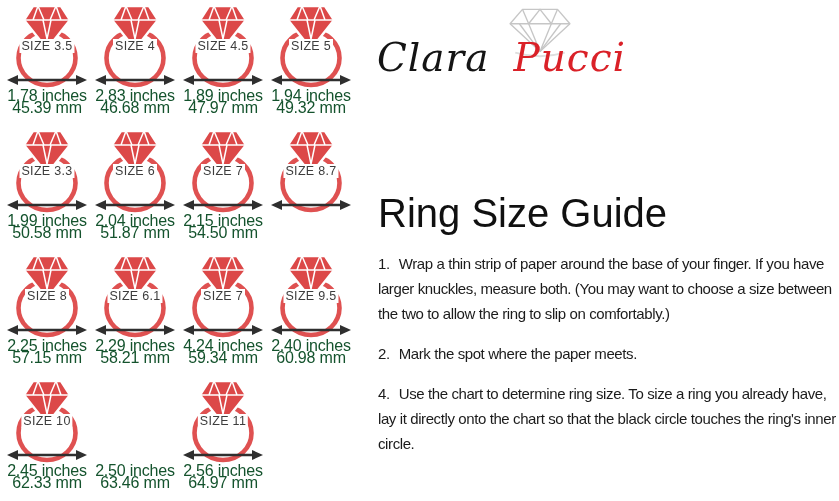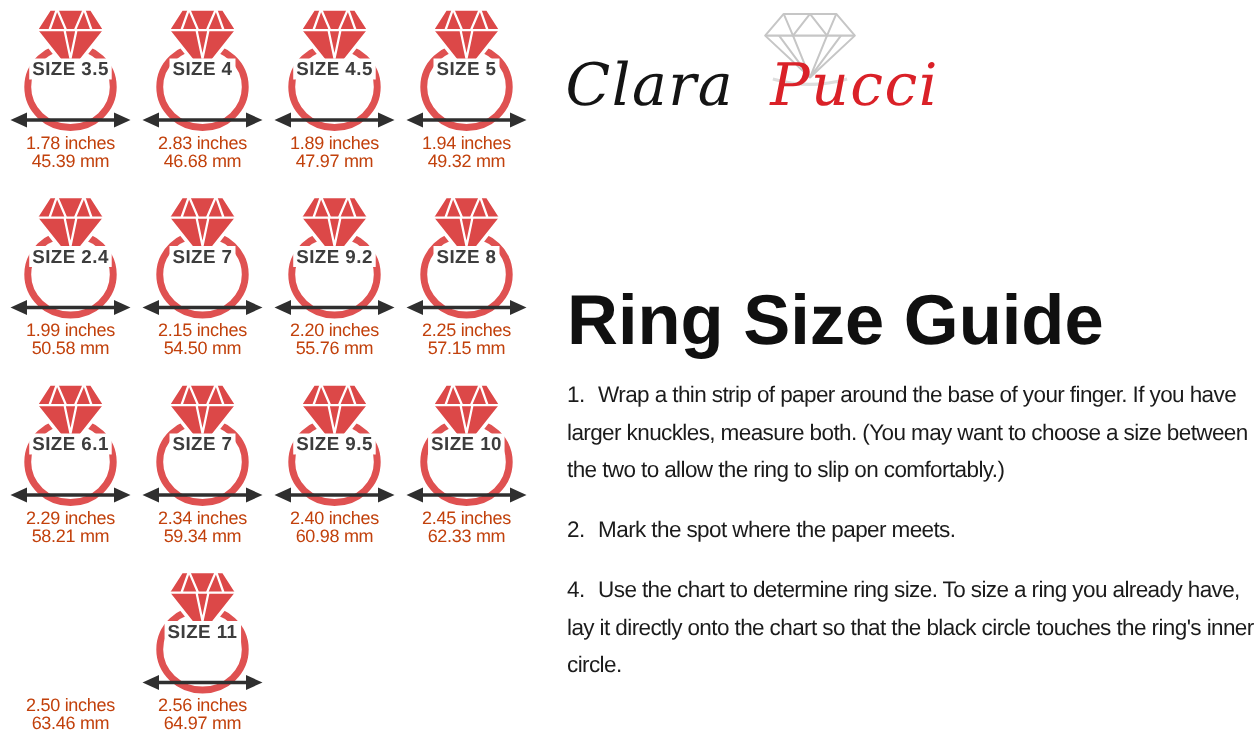--- a/index.html
+++ b/index.html
@@ -15,41 +15,41 @@
     position:absolute;left:3px;top:0;
     display:grid;grid-template-columns:repeat(4,88px);grid-auto-rows:125px;
   }
   .cell{position:relative;width:88px;height:125px;}
   .fig{position:absolute;left:0;top:3px;width:88px;height:86px;}
   .ring-svg{position:absolute;left:0;top:0;width:88px;height:86px;}
   .arrow-svg{position:absolute;left:0;top:70px;width:88px;height:14px;}
   .size-label{
     position:absolute;left:50%;top:43px;transform:translate(-50%,-50%);
     font-size:12.5px;letter-spacing:.3px;color:#3d3d3d;background:#ffffff;
-    padding:0 2px;white-space:nowrap;line-height:14px;font-weight:bold;
+    padding:0 2px;white-space:nowrap;line-height:14px;
   }
   .meas{
     position:absolute;left:0;top:90px;width:88px;text-align:center;
-    font-size:12px;line-height:11.5px;color:#c2410c;letter-spacing:-.2px;
+    font-size:16px;line-height:11.5px;color:#14532d;letter-spacing:-.2px;
   }
 
   
   .right-col{position:absolute;left:377px;top:0;width:462px;height:501px;}
   .logo{position:absolute;left:0;top:0;width:460px;height:108px;}
   .logo-diamond{position:absolute;left:130px;top:4px;width:66px;height:56px;}
   .logo-text{
     position:absolute;left:0;top:26px;white-space:nowrap;
     font-family:"DejaVu Serif",serif;font-style:italic;font-size:39px;line-height:64px;
     letter-spacing:1px;
   }
   .logo-first{color:#141414;margin-right:24px;}
   .logo-second{color:#da2128;}
   .guide-title{
     position:absolute;left:1px;top:192px;margin:0;
-    font-size:47px;font-weight:bold;color:#101010;letter-spacing:0;line-height:42px;
+    font-size:40px;font-weight:normal;color:#101010;letter-spacing:0;line-height:42px;
   }
   .steps{
     position:absolute;left:1px;top:251px;width:460px;
     font-size:15px;line-height:25px;color:#1b1b1b;letter-spacing:-.4px;
   }
   .steps p{margin:0 0 15px 0;}
   .step-num{margin-right:9px;}
 </style>
 </head>
 <body>
@@ -136,28 +136,43 @@
   </div>
 
   <div class="cell">
     <div class="fig">
       <svg class="ring-svg" viewBox="0 0 88 86">
           <use href="#sym-ring"></use>
         </svg>
       <svg class="arrow-svg" viewBox="0 0 88 14">
           <use href="#sym-arrow"></use>
         </svg>
-      <span class="size-label">SIZE 2.4</span>
+      <span class="size-label">SIZE 3.3</span>
     </div>
     <div class="meas">
       <div>1.99 inches</div>
       <div>50.58 mm</div>
     </div>
   </div>
 
+  <div class="cell">
+    <div class="fig">
+      <svg class="ring-svg" viewBox="0 0 88 86">
+          <use href="#sym-ring"></use>
+        </svg>
+      <svg class="arrow-svg" viewBox="0 0 88 14">
+          <use href="#sym-arrow"></use>
+        </svg>
+      <span class="size-label">SIZE 6</span>
+    </div>
+    <div class="meas">
+      <div>2.04 inches</div>
+      <div>51.87 mm</div>
+    </div>
+  </div>
 
 
   <div class="cell">
     <div class="fig">
       <svg class="ring-svg" viewBox="0 0 88 86">
           <use href="#sym-ring"></use>
         </svg>
       <svg class="arrow-svg" viewBox="0 0 88 14">
           <use href="#sym-arrow"></use>
         </svg>
@@ -170,25 +185,21 @@
   </div>
 
   <div class="cell">
     <div class="fig">
       <svg class="ring-svg" viewBox="0 0 88 86">
           <use href="#sym-ring"></use>
         </svg>
       <svg class="arrow-svg" viewBox="0 0 88 14">
           <use href="#sym-arrow"></use>
         </svg>
-      <span class="size-label">SIZE 9.2</span>
-    </div>
-    <div class="meas">
-      <div>2.20 inches</div>
-      <div>55.76 mm</div>
+      <span class="size-label">SIZE 8.7</span>
     </div>
   </div>
 
   <div class="cell">
     <div class="fig">
       <svg class="ring-svg" viewBox="0 0 88 86">
           <use href="#sym-ring"></use>
         </svg>
       <svg class="arrow-svg" viewBox="0 0 88 14">
           <use href="#sym-arrow"></use>
@@ -221,21 +232,21 @@
     <div class="fig">
       <svg class="ring-svg" viewBox="0 0 88 86">
           <use href="#sym-ring"></use>
         </svg>
       <svg class="arrow-svg" viewBox="0 0 88 14">
           <use href="#sym-arrow"></use>
         </svg>
       <span class="size-label">SIZE 7</span>
     </div>
     <div class="meas">
-      <div>2.34 inches</div>
+      <div>4.24 inches</div>
       <div>59.34 mm</div>
     </div>
   </div>
 
   <div class="cell">
     <div class="fig">
       <svg class="ring-svg" viewBox="0 0 88 86">
           <use href="#sym-ring"></use>
         </svg>
       <svg class="arrow-svg" viewBox="0 0 88 14">

